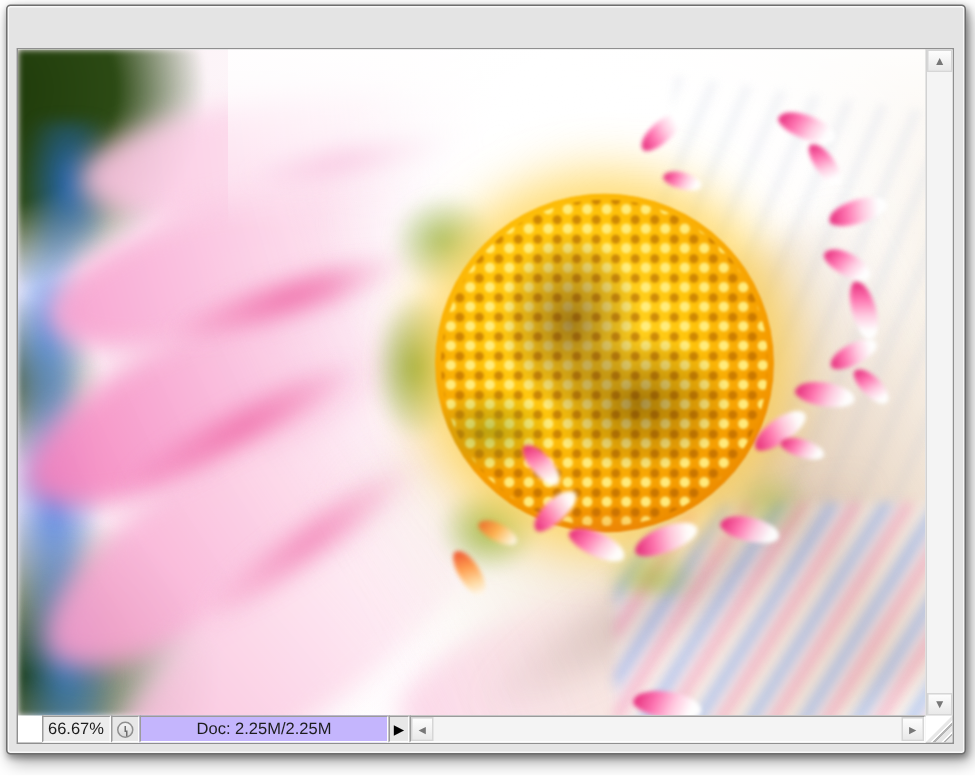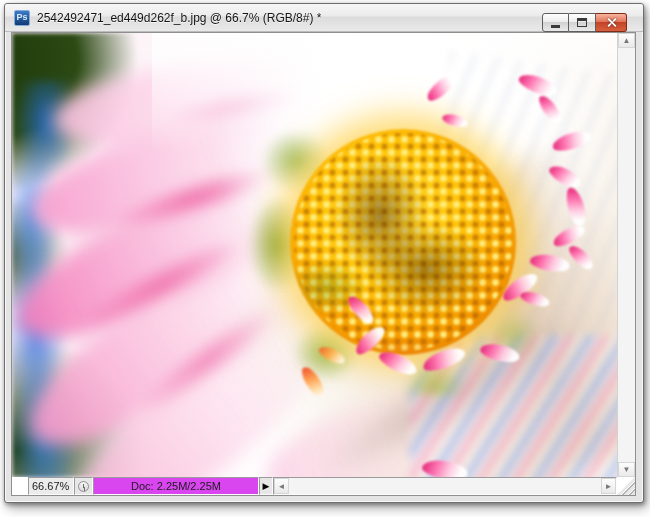--- a/index.html
+++ b/index.html
@@ -136,50 +136,35 @@
   .statusrow{position:absolute;left:16px;right:18px;bottom:0;height:18px;background:#e7e7e7;display:flex;
     font-size:11px;color:#1c1c1c;}
   .sunken{border:1px solid;border-color:#9b9b9b #fdfdfd #fdfdfd #9b9b9b;box-sizing:border-box;}
   .zoom-field{flex:0 0 46px;width:46px;background:#ececec;font-family:"Liberation Sans",sans-serif;
     font-size:11px;color:#1c1c1c;padding:0 3px;outline:none;}
   .clockcell{flex:0 0 19px;display:flex;align-items:center;justify-content:center;background:#e7e7e7;}
   .clock{width:11px;height:11px;border:1px solid #8f8f8f;border-radius:50%;position:relative;
     background:linear-gradient(#f5f5f5,#d9d9d9);box-sizing:border-box;}
   .clock::after{content:"";position:absolute;left:4px;top:2px;width:1px;height:4px;background:#6e6e6e;
     box-shadow:1px 3px 0 #6e6e6e;}
-  .doc-panel{flex:0 0 166px;display:flex;align-items:center;justify-content:center;background:#d946ef;white-space:nowrap;}
+  .doc-panel{flex:0 0 166px;display:flex;align-items:center;justify-content:center;background:#c4b5fd;white-space:nowrap;}
   .popup-arrow{flex:0 0 14px;display:flex;align-items:center;justify-content:center;background:#e7e7e7;
     font-size:9px;color:#000;}
   .hscroll{flex:1;display:flex;background:#f4f4f4;}
   .hscroll .sbtn{flex:0 0 15px;}
   .grip{position:absolute;right:0;bottom:0;width:18px;height:18px;background:#e7e7e7;
     clip-path:polygon(100% 0,100% 100%,0 100%);
     background-image:repeating-linear-gradient(135deg,rgba(255,255,255,.95) 0 1px,#b5b5b5 1px 2px,rgba(0,0,0,0) 2px 5px);}
 </style>
 </head>
 <body>
 
 <div class="stage">
   <div class="window">
 
-    <div class="titlebar">
-      <div class="appicon">Ps</div>
-      <div class="titletext">2542492471_ed449d262f_b.jpg @ 66.7% (RGB/8#) *</div>
-      <div class="controls">
-        <div class="winbtn">
-          <div class="g-min"></div>
-        </div>
-        <div class="winbtn">
-          <div class="g-max"></div>
-        </div>
-        <div class="winbtn close">
-          <div class="g-x"></div>
-        </div>
-      </div>
-    </div>
 
     <div class="client">
 
       <div class="canvas-area">
         <div class="layer base"></div>
         <div class="layer greenbg"></div>
         <div class="layer bluefringe"></div>
         <div class="petal p1"></div>
         <div class="petal p2"></div>
         <div class="petal p3"></div>

